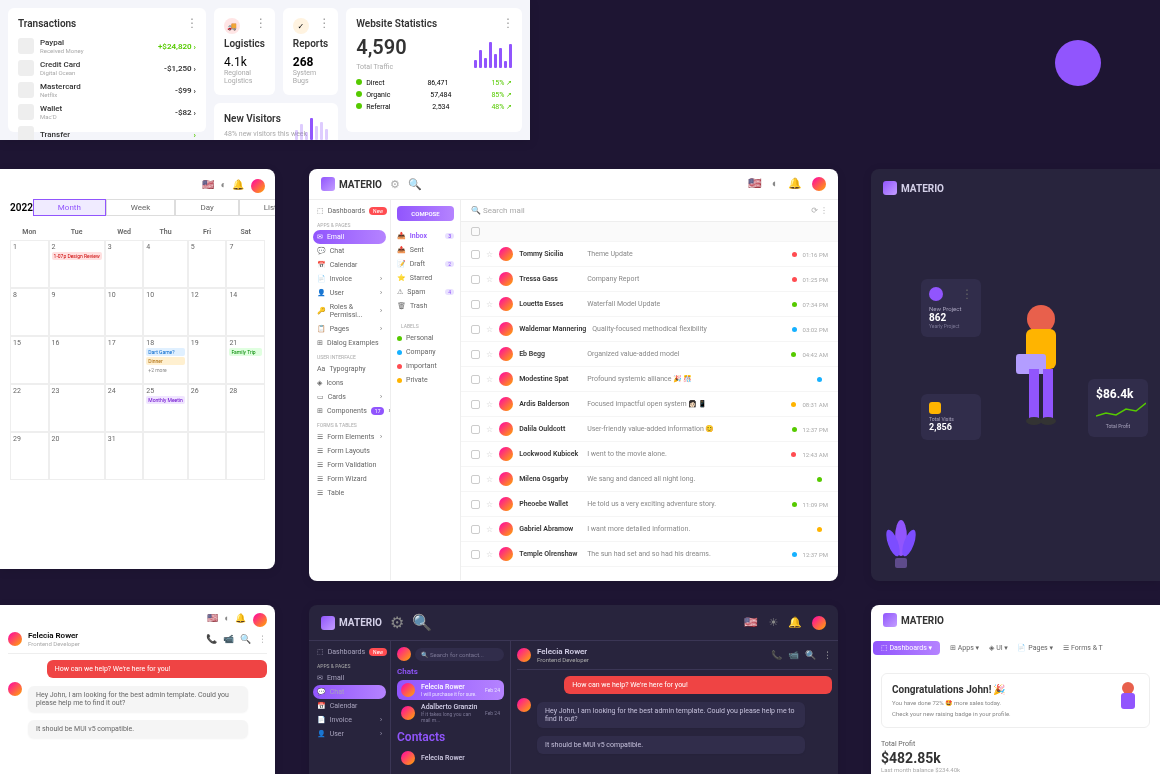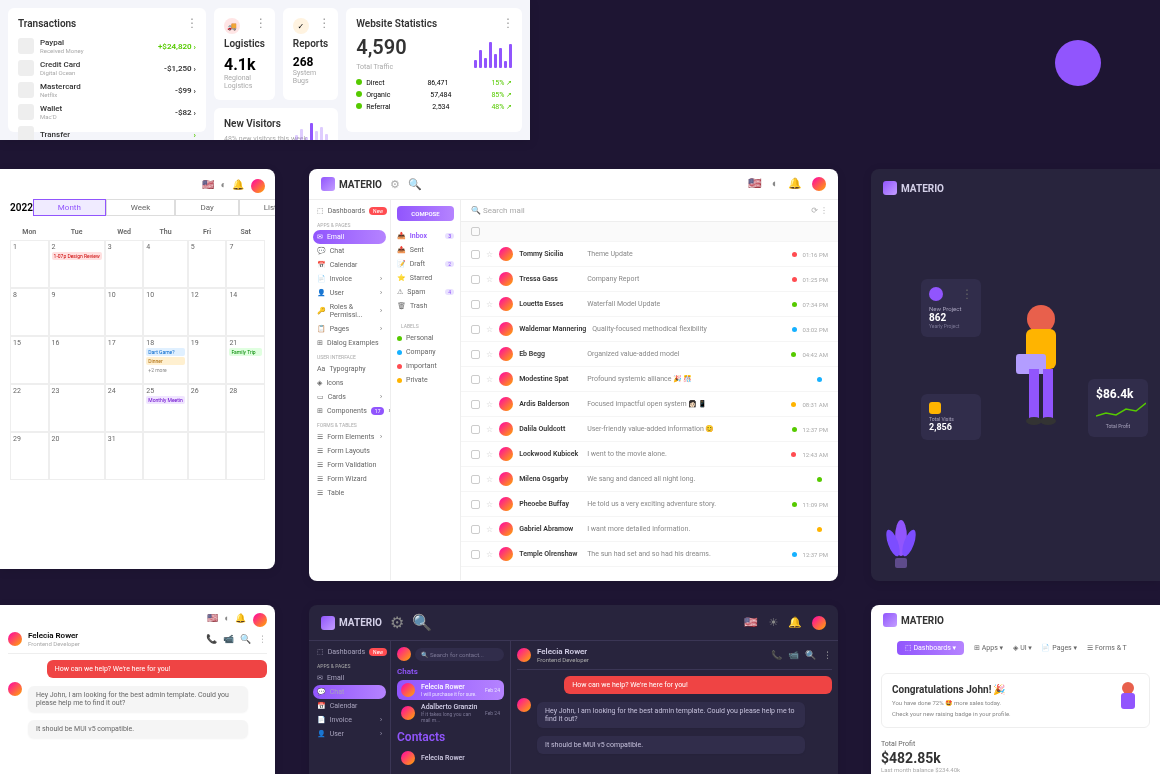--- a/index.html
+++ b/index.html
@@ -88,21 +88,21 @@
 #p-chat2 .app-top { border-color: #3b3655; }
 #p-chat2 .email-side { border-color: #3b3655; }
 #p-chat2 .side-item { color: #a8a3bd; }
 #p-chat2 .bubble.them { background: #312d4b; color: #c5c0db; }
 .contact-row { display: flex; align-items: center; gap: 6px; padding: 3px 4px; font-size: 7px; }
 .contact-name { color: #d4d0e8; font-weight: 500; }
 .contact-msg { color: #7c7896; font-size: 5px; }
 .contact-date { margin-left: auto; color: #7c7896; font-size: 5px; }
 
 #p-dash2 { left: 871px; top: 605px; width: 289px; height: 170px; border-radius: 8px 0 0 0; background: #fff; }
-.dash-nav { display: flex; gap: 10px; padding: 6px 26px; font-size: 7px; color: #666; align-items: center; }
+.dash-nav { display: flex; gap: 10px; padding: 6px 2px; font-size: 7px; color: #666; align-items: center; }
 .dash-btn { background: linear-gradient(90deg,#9155fd,#b583ff); color: #fff; padding: 3px 8px; border-radius: 4px; }
 .congrats { background: #fff; margin: 12px 10px; padding: 10px; border-radius: 6px; border: 1px solid #eee; position: relative; }
 .congrats h3 { font-size: 10px; color: #333; }
 .congrats p { font-size: 6px; color: #888; margin-top: 4px; }
 .profit { margin: 6px 10px; font-size: 7px; color: #666; }
 .profit h4 { font-size: 14px; color: #333; margin-top: 2px; }
 .sparkline { display: flex; align-items: flex-end; gap: 2px; height: 30px; }
 .bar { width: 3px; background: #9155fd; border-radius: 1px; }
 
 .plant { position: absolute; left: 10px; bottom: 8px; }
@@ -159,21 +159,21 @@
           <div class="trans-amt pos"> ›</div>
         </div>
       </div>
   </div>
   <div style="display:flex;flex-direction:column;gap:8px;flex:1">
     <div style="display:flex;gap:8px;flex:1">
       <div class="widget">
         <div style="width:16px;height:16px;background:#ffe5e5;border-radius:50%;display:flex;align-items:center;justify-content:center;font-size:8px">🚚</div>
         <span class="dots">⋮</span>
         <h4 style="margin-top:4px">Logistics</h4>
-        <div style="font-size:16px;font-weight:700">4.1k</div>
+        <div style="font-size:12px;font-weight:400">4.1k</div>
         <div class="stat-sub">Regional Logistics</div>
       </div>
       <div class="widget">
         <div style="width:16px;height:16px;background:#fff3e0;border-radius:50%;display:flex;align-items:center;justify-content:center;font-size:8px">✓</div>
         <span class="dots">⋮</span>
         <h4 style="margin-top:4px">Reports</h4>
         <div style="font-size:12px;font-weight:700">268</div>
         <div class="stat-sub">System Bugs</div>
       </div>
     </div>
@@ -600,21 +600,21 @@
             <div class="avatar"></div>
             <span class="sender">Milena Osgarby</span>
             <span class="subject">We sang and danced all night long.</span>
             <span class="mdot" style="background:#56ca00"></span>
             <span class="time"></span>
           </div>
           <div class="email-row">
             <div class="chk"></div>
             <span class="star">☆</span>
             <div class="avatar"></div>
-            <span class="sender">Pheoebe Buffay</span>
+            <span class="sender">Pheoebe Wallet</span>
             <span class="subject">He told us a very exciting adventure story.</span>
             <span class="mdot" style="background:#56ca00"></span>
             <span class="time">11:09 PM</span>
           </div>
           <div class="email-row">
             <div class="chk"></div>
             <span class="star">☆</span>
             <div class="avatar"></div>
             <span class="sender">Gabriel Abramow</span>
             <span class="subject">I want more detailed information.</span>

